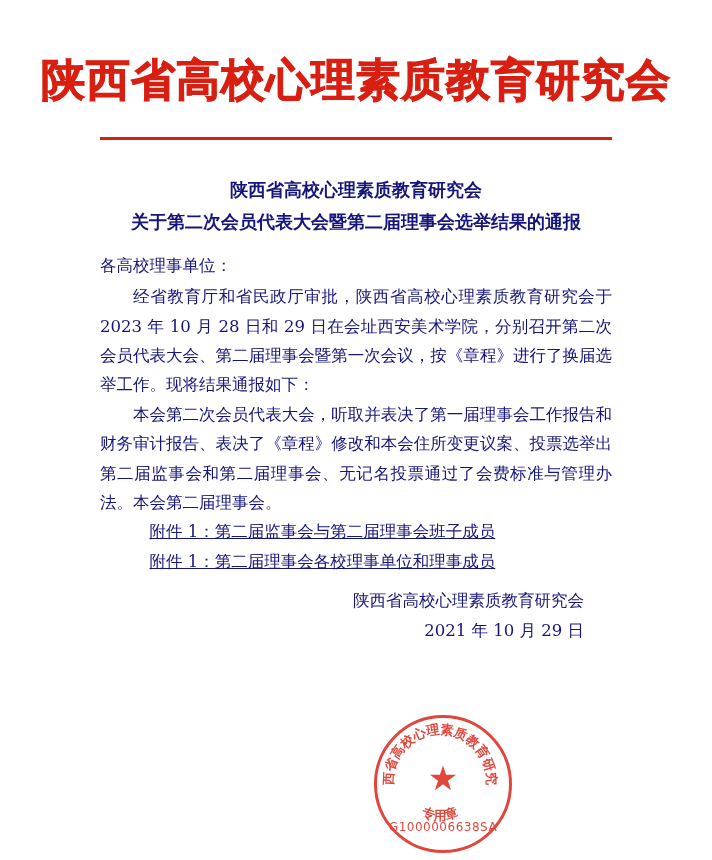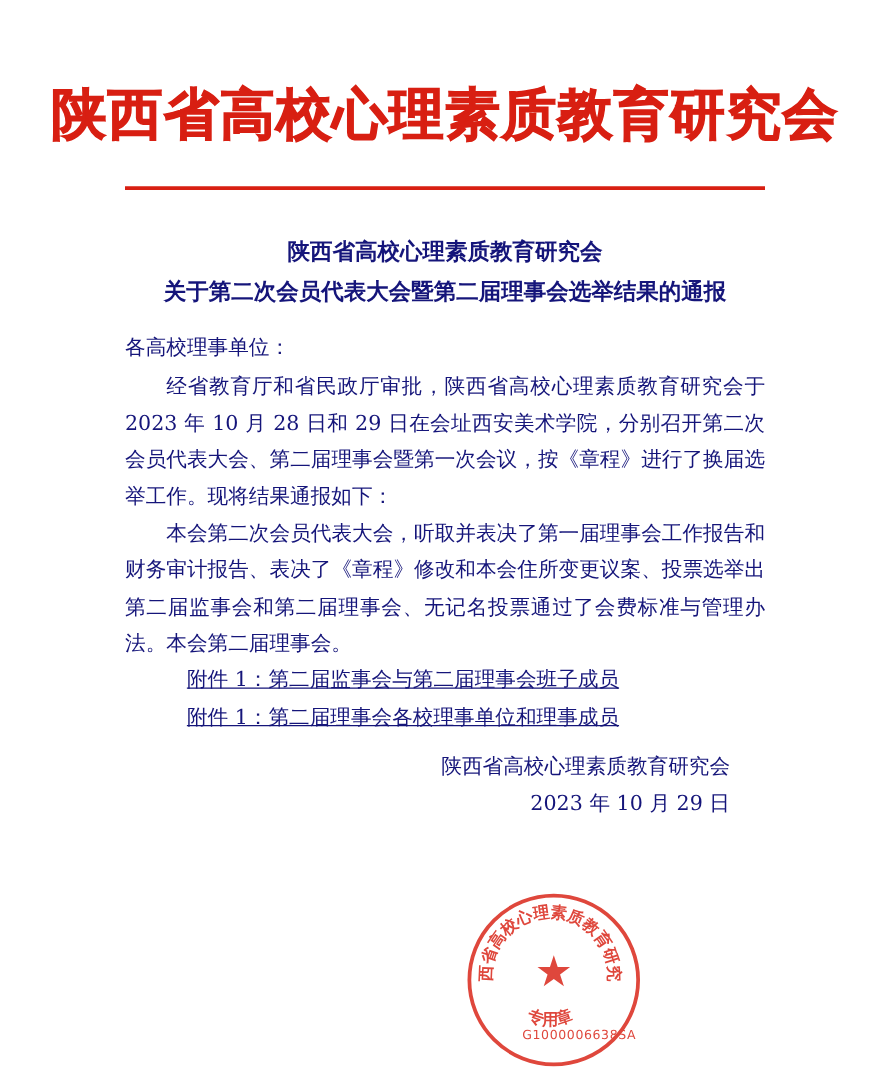--- a/index.html
+++ b/index.html
@@ -11,21 +11,21 @@
     height: 860px;
     background: #ffffff;
     font-family: "Liberation Serif", serif;
     overflow: hidden;
   }
   .page {
     position: relative;
     width: 712px;
     height: 860px;
     box-sizing: border-box;
-    padding: 12px;
+    padding: 0;
     background: #ffffff;
   }
   .letterhead {
     text-align: center;
     padding-top: 52px;
   }
   .letterhead-title {
     font-family: "DejaVu Serif", serif;
     font-weight: bold;
     font-size: 44px;
@@ -115,23 +115,23 @@
     transform: translate(-50%, -50%);
     font-size: 34px;
     color: #d81f12;
     line-height: 1;
   }
   .seal-code {
     position: absolute;
     left: 0;
     right: 0;
     bottom: 16px;
-    text-align: right;
+    text-align: center;
     font-family: "DejaVu Sans", sans-serif;
-    font-size: 10px;
+    font-size: 12px;
     color: #d81f12;
     letter-spacing: 0.5px;
   }
 </style>
 </head>
 <body>
 
 <div class="page">
 
   <div class="letterhead">
@@ -146,21 +146,21 @@
 
   <div class="body-wrap">
     <div class="salutation">各高校理事单位：</div>
     <div class="para">经省教育厅和省民政厅审批，陕西省高校心理素质教育研究会于 2023 年 10 月 28 日和 29 日在会址西安美术学院，分别召开第二次会员代表大会、第二届理事会暨第一次会议，按《章程》进行了换届选举工作。现将结果通报如下：</div>
     <div class="para">本会第二次会员代表大会，听取并表决了第一届理事会工作报告和财务审计报告、表决了《章程》修改和本会住所变更议案、投票选举出第二届监事会和第二届理事会、无记名投票通过了会费标准与管理办法。本会第二届理事会。</div>
     <div class="attach">附件 1：第二届监事会与第二届理事会班子成员</div>
     <div class="attach">附件 1：第二届理事会各校理事单位和理事成员</div>
 
     <div class="signature">
       <div>陕西省高校心理素质教育研究会</div>
-      <div>2023 年 10 月 29 日</div>
+      <div>2021 年 10 月 29 日</div>
     </div>
   </div>
 
   <div class="seal">
     <div class="seal-inner">
       <svg width="126" height="126" viewBox="0 0 126 126">
         <defs>
           <path id="ringTop" d="M 16,63 A 47,47 0 0 1 110,63"></path>
           <path id="ringBottom" d="M 24,63 A 39,39 0 0 0 102,63"></path>
         </defs>

